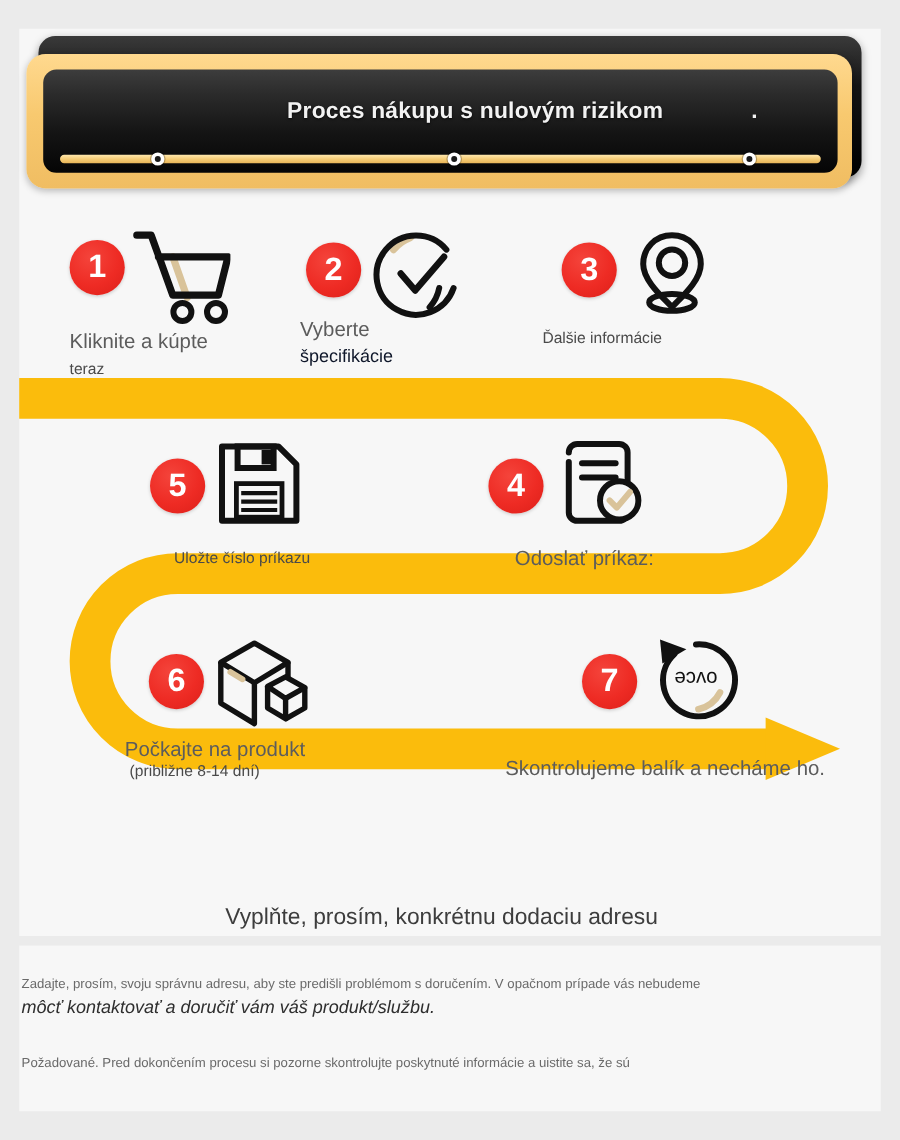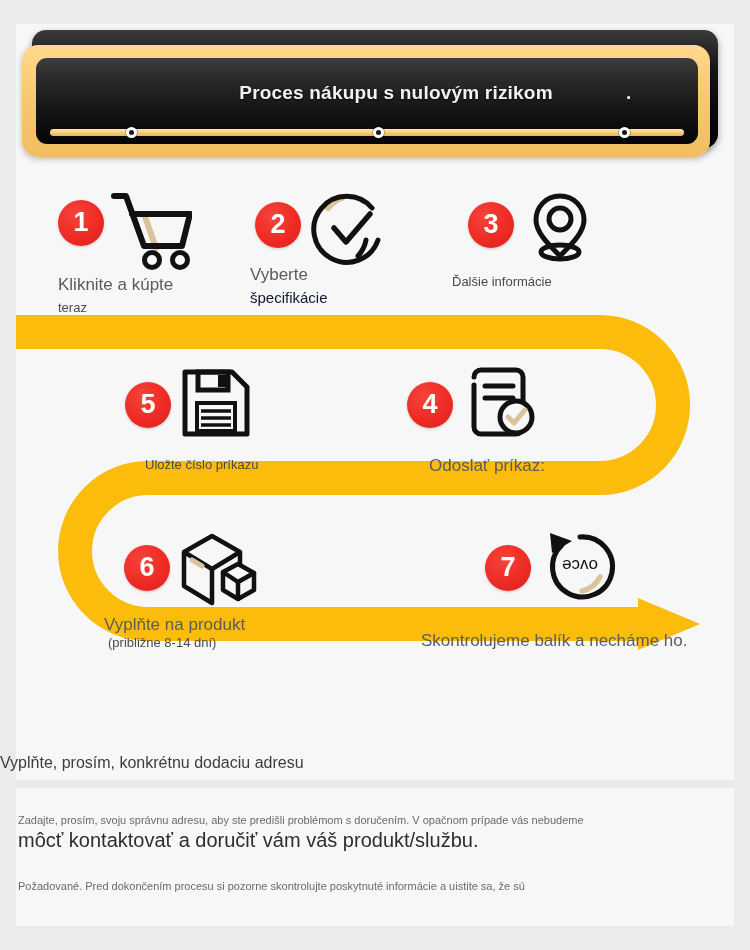--- a/index.html
+++ b/index.html
@@ -142,33 +142,35 @@
   .step-label.sm  { font-size: 17px; color: #5c5c5c; }
 
   
   .snake { position: absolute; left: 0; top: 310px; width: 750px; height: 400px; }
 
   
   .addr-line {
     position: absolute;
     left: 0; top: 754px;
     width: 736px;
-    font-size: 16px;
+    text-align: center;
+    font-size: 19px;
     color: #3d3d3d;
   }
   .note { position: absolute; left: 18px; width: 700px; }
   .note .small {
     font-size: 11px;
     color: #6a6a6a;
     line-height: 17px;
   }
   .note .large {
-    font-size: 20px;
+    font-size: 15px;
     color: #2e2e2e;
     line-height: 22px;
+    font-style: italic;
   }
   .note-a { top: 812px; }
   .note-b { top: 878px; }
 </style>
 </head>
 <body>
 
 <div id="root">
 
   <div class="panel"></div>
@@ -283,21 +285,21 @@
       <svg width="84" height="82" viewBox="0 0 84 82" xmlns="http://www.w3.org/2000/svg">
         <path d="M6 24 L34 8 L62 24 L34 41 Z" stroke="#111" stroke-width="4.5" fill="none" stroke-linejoin="round"></path>
         <path d="M6 24 L6 58 L34 75 L34 41" stroke="#111" stroke-width="4.5" fill="none" stroke-linejoin="round"></path>
         <path d="M62 24 L62 38" stroke="#111" stroke-width="4.5" fill="none"></path>
         <path d="M14 32 L24 38" stroke="#D9C39A" stroke-width="5" stroke-linecap="round" fill="none"></path>
         <path d="M45 44 L60 36 L76 45 L60 54 Z" stroke="#111" stroke-width="4.5" fill="none" stroke-linejoin="round"></path>
         <path d="M45 44 L45 62 L60 71 L60 54" stroke="#111" stroke-width="4.5" fill="none" stroke-linejoin="round"></path>
         <path d="M76 45 L76 62 L60 71" stroke="#111" stroke-width="4.5" fill="none" stroke-linejoin="round"></path>
       </svg>
     </div>
-    <div class="step-label sm" style="left:104px; top:615px">Vyplňte na produkt</div>
+    <div class="step-label sm" style="left:104px; top:615px">Počkajte na produkt</div>
     <div class="step-label" style="left:108px; top:633px">(približne 8-14 dní)</div>
   </div>
 
   <div class="step">
     <div class="badge" style="left:485px; top:545px">
       <span>7</span>
     </div>
     <div class="icon-box" style="left:540px; top:527px">
       <svg width="80" height="80" viewBox="0 0 80 80" xmlns="http://www.w3.org/2000/svg">
         <path d="M22 18 A30 30 0 1 0 40 10" stroke="#111" stroke-width="5" fill="none" stroke-linecap="round"></path>

